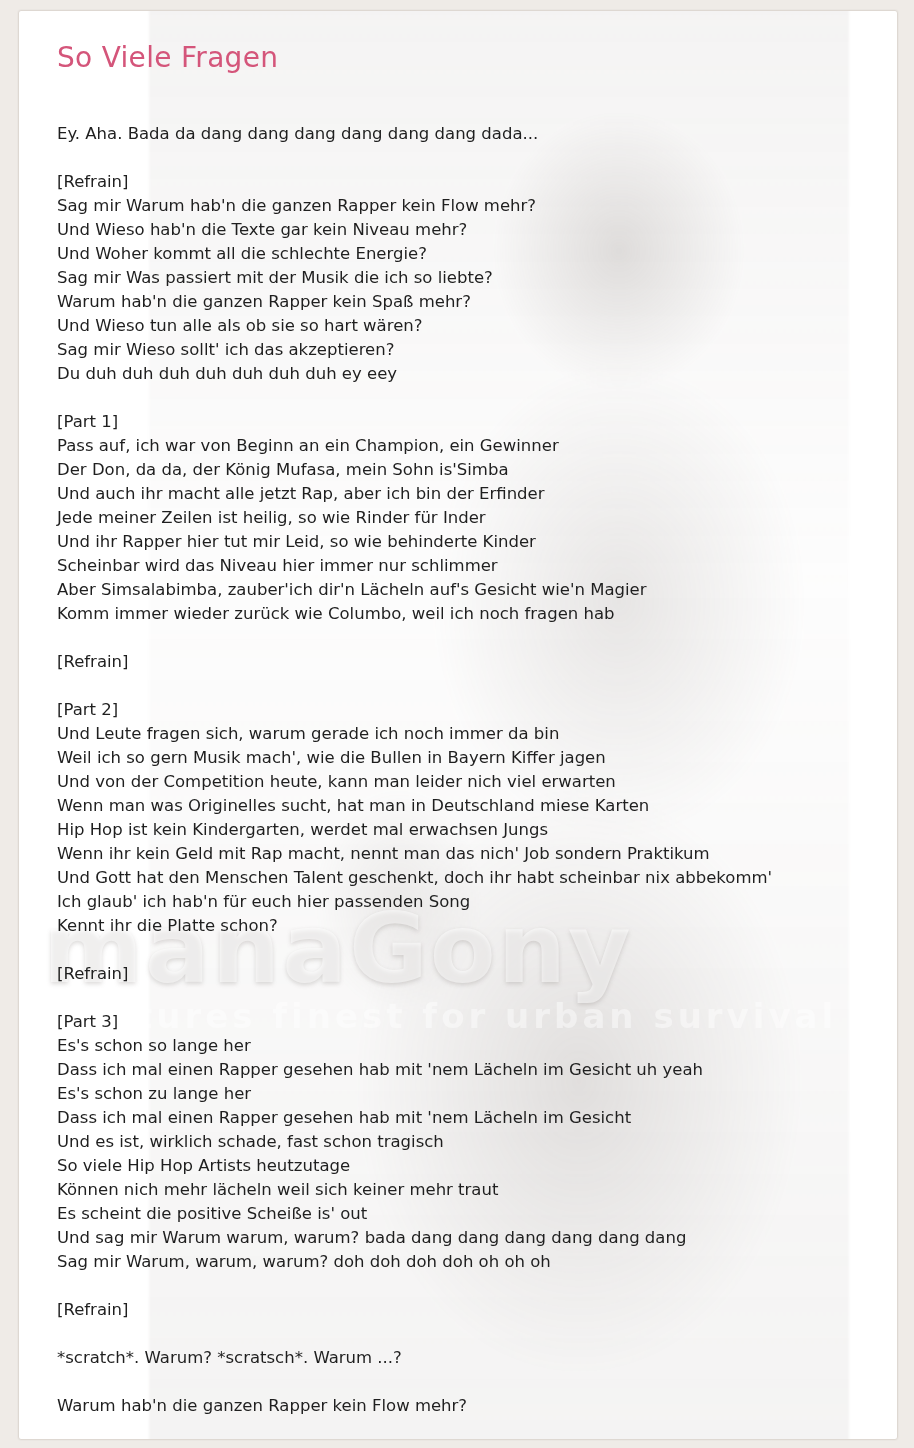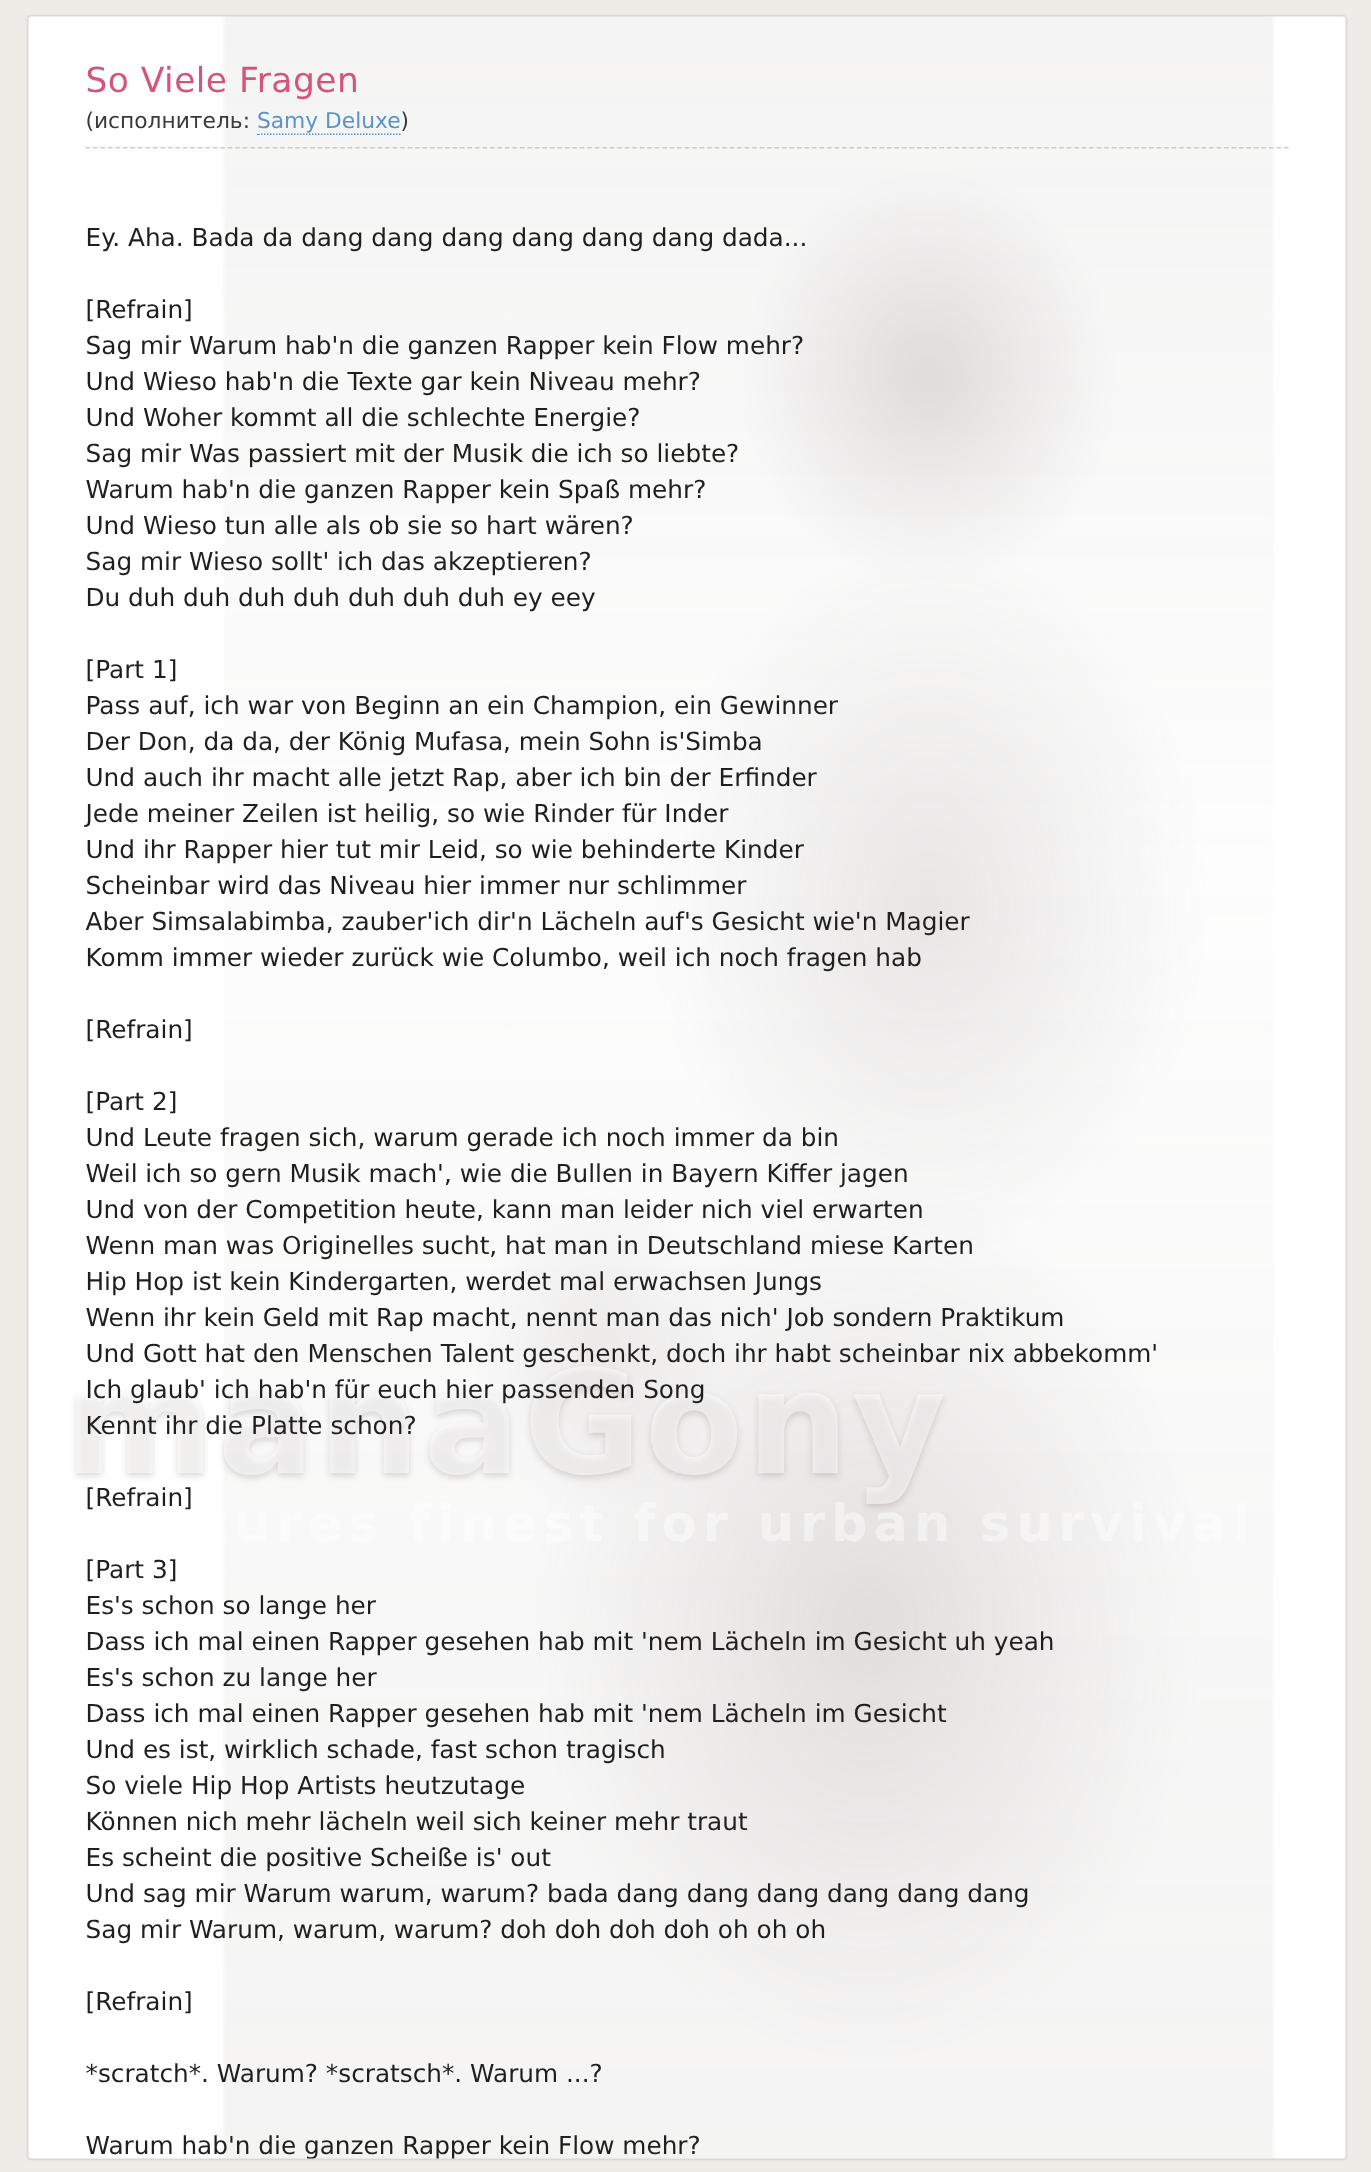--- a/index.html
+++ b/index.html
@@ -71,21 +71,21 @@
     letter-spacing: 4px;
     color: rgba(255,255,255,0.45);
     font-family: "DejaVu Sans", sans-serif;
   }
   .content {
     position: relative;
     padding: 30px 38px 20px 38px;
   }
   .song-title {
     color: #d4557a;
-    font-size: 23px;
+    font-size: 28px;
     font-weight: normal;
     margin: 0 0 6px 0;
     letter-spacing: 0.3px;
     font-family: "DejaVu Sans", sans-serif;
   }
   .artist-line {
     font-size: 14.5px;
     color: #3a3a3a;
     padding-bottom: 9px;
     border-bottom: 1px dashed #cfc9c4;
@@ -113,24 +113,20 @@
 
   <div class="bg-art">
     <div class="bg-figure"></div>
     <div class="bg-wordmark">manaGony</div>
     <div class="bg-wordmark-sub">natures finest for urban survival</div>
   </div>
 
   <div class="content">
     <h1 class="song-title">So Viele Fragen</h1>
 
-    <div class="artist-line">
-      <span>(исполнитель:</span>
-      <a class="artist-link" href="#">Samy Deluxe</a><span>)</span>
-    </div>
 
     <div class="lyrics">Ey. Aha. Bada da dang dang dang dang dang dang dada...
 
 [Refrain]
 Sag mir Warum hab'n die ganzen Rapper kein Flow mehr?
 Und Wieso hab'n die Texte gar kein Niveau mehr?
 Und Woher kommt all die schlechte Energie?
 Sag mir Was passiert mit der Musik die ich so liebte?
 Warum hab'n die ganzen Rapper kein Spaß mehr?
 Und Wieso tun alle als ob sie so hart wären?

